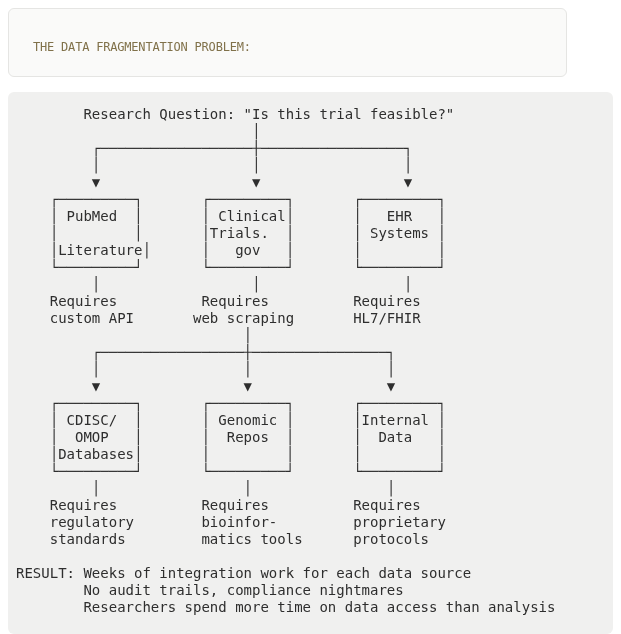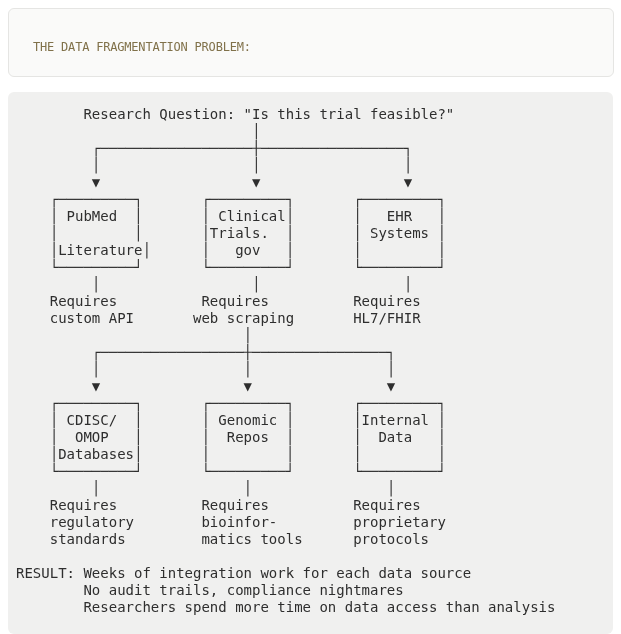--- a/index.html
+++ b/index.html
@@ -6,21 +6,21 @@
   html, body {
     margin: 0; padding: 0;
     width: 621px; height: 634px;
     background: #ffffff;
     overflow: hidden;
     font-family: "DejaVu Sans Mono", "Liberation Mono", monospace;
   }
   .top-panel {
     position: absolute;
     left: 8px; top: 8px;
-    width: 606px; height: 69px;
+    width: 559px; height: 69px;
     background: var(--panel-bg, #fafaf9);
     border: 1px solid var(--panel-border, #e5e5e3);
     border-radius: 6px;
   }
   .top-panel .title {
     position: absolute;
     left: 24px; top: 31px;
     font-size: 12px;
     letter-spacing: -0.2px;
     color: var(--title-text, #80714a);

